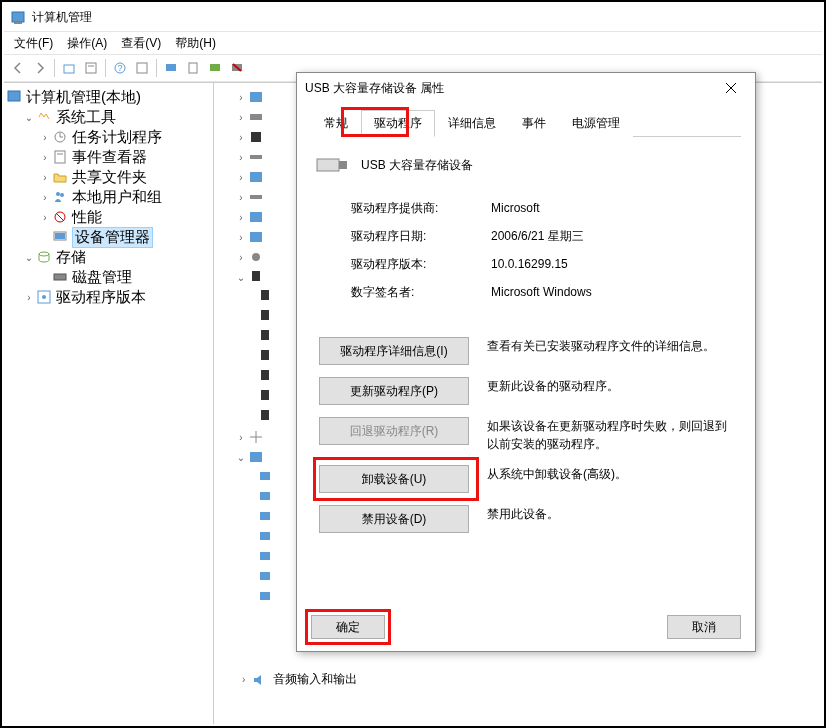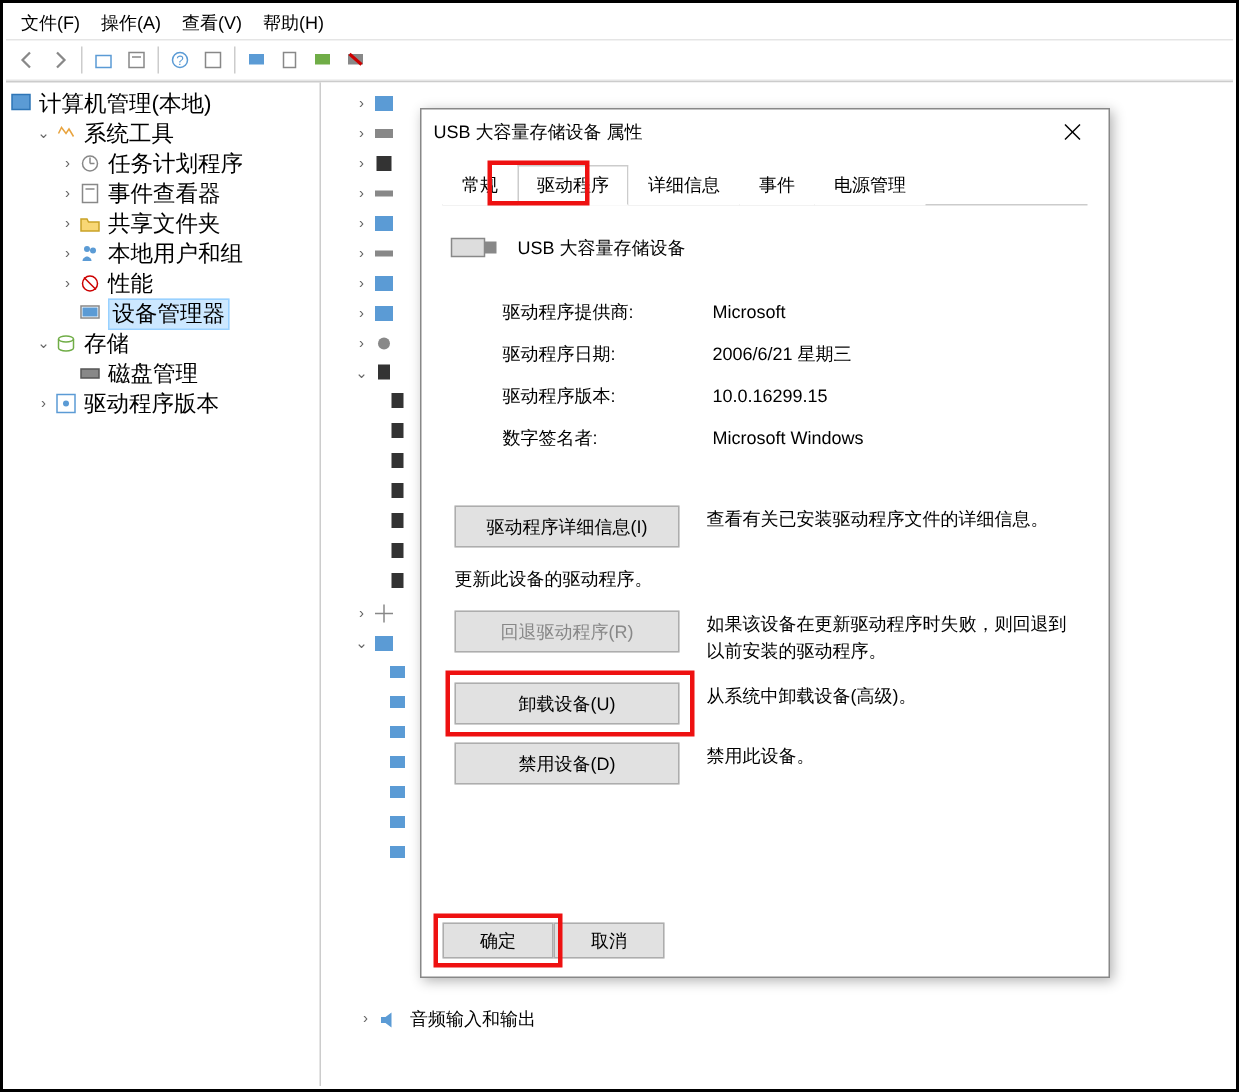--- a/index.html
+++ b/index.html
@@ -27,21 +27,21 @@
 .tree-selected { background: #cce8ff; border: 1px solid #99d1ff; padding: 0 2px; }
 .tree-children { padding-left: 16px; }
 
 .main-pane { flex: 1; position: relative; background: #fff; overflow: hidden; }
 .device-list { position: absolute; left: 0; top: 0; padding: 4px; }
 .device-row { display: flex; align-items: center; height: 20px; }
 .device-row .exp { width: 14px; text-align: center; font-size: 10px; color: #666; }
 .device-row .dicon { width: 16px; height: 16px; margin-right: 4px; }
 .bottom-visible { position: absolute; left: 28px; bottom: 36px; display: flex; align-items: center; gap: 6px; }
 
-.dialog { position: absolute; left: 280px; top: 72px; width: 460px; height: 580px; background: #fff; border: 1px solid #888; box-shadow: 2px 2px 8px rgba(0,0,0,.3); display: flex; flex-direction: column; }
+.dialog { position: absolute; left: 296px; top: 72px; width: 460px; height: 580px; background: #fff; border: 1px solid #888; box-shadow: 2px 2px 8px rgba(0,0,0,.3); display: flex; flex-direction: column; }
 .dlg-titlebar { height: 30px; display: flex; align-items: center; justify-content: space-between; padding: 0 8px; }
 .dlg-title { font-size: 12px; }
 .dlg-close { width: 32px; height: 24px; display: flex; align-items: center; justify-content: center; font-size: 14px; }
 .dlg-body { flex: 1; padding: 8px 14px; position: relative; }
 
 .tabs { display: flex; border-bottom: 1px solid #ccc; height: 26px; align-items: flex-end; }
 .tab { padding: 4px 12px; border: 1px solid transparent; position: relative; bottom: -1px; background: #fff; }
 .tab.active { border: 1px solid #ccc; border-bottom: 1px solid #fff; }
 
 .device-header { display: flex; align-items: center; margin: 16px 4px 20px; gap: 14px; }
@@ -49,32 +49,41 @@
 
 .info-row { display: flex; margin: 6px 40px; height: 22px; align-items: center; }
 .info-label { width: 140px; }
 .info-value { }
 
 .action-row { display: flex; align-items: flex-start; margin: 12px 8px; gap: 18px; }
 .action-btn { width: 150px; height: 28px; background: #e1e1e1; border: 1px solid #adadad; display: flex; align-items: center; justify-content: center; font-size: 12px; }
 .action-btn.disabled { color: #888; }
 .action-desc { flex: 1; font-size: 12px; line-height: 1.5; }
 
-.dlg-footer { height: 48px; display: flex; align-items: center; justify-content: flex-start; padding: 0 14px; }
+.dlg-footer { height: 48px; display: flex; align-items: center; justify-content: space-between; padding: 0 14px; }
 .dlg-btn { width: 74px; height: 24px; background: #e1e1e1; border: 1px solid #adadad; display: flex; align-items: center; justify-content: center; }
 
 .red-box { border: 3px solid #e11; position: absolute; }
 
 svg { display: block; }
 </style>
 </head>
 <body>
 
 <div class="outer-border">
 <div class="window">
+  <div class="titlebar">
+    <span class="icon">
+      <svg width="16" height="16">
+            <rect x="2" y="2" width="12" height="10" fill="#5b9bd5" stroke="#2e75b6"></rect>
+            <rect x="4" y="12" width="8" height="2" fill="#888"></rect>
+          </svg>
+    </span>
+    <span class="title">计算机管理</span>
+  </div>
 
   <div class="menubar">
     <span>文件(F)</span>
     <span>操作(A)</span>
     <span>查看(V)</span>
     <span>帮助(H)</span>
   </div>
 
   <div class="toolbar">
     <div class="tbtn">
@@ -510,20 +519,21 @@
       <span class="info-value">Microsoft Windows</span>
     </div>
 
     <div style="height:16px"></div>
 
     <div class="action-row">
       <div class="action-btn">驱动程序详细信息(I)</div>
       <div class="action-desc">查看有关已安装驱动程序文件的详细信息。</div>
     </div>
     <div class="action-row">
+      <div class="action-btn">更新驱动程序(P)</div>
       <div class="action-desc">更新此设备的驱动程序。</div>
     </div>
     <div class="action-row">
       <div class="action-btn disabled">回退驱动程序(R)</div>
       <div class="action-desc">如果该设备在更新驱动程序时失败，则回退到以前安装的驱动程序。</div>
     </div>
     <div class="action-row" style="position:relative">
       <div class="action-btn">卸载设备(U)</div>
       <div class="action-desc">从系统中卸载设备(高级)。</div>
       <div class="red-box" style="left:-6px;top:-8px;width:166px;height:44px"></div>

